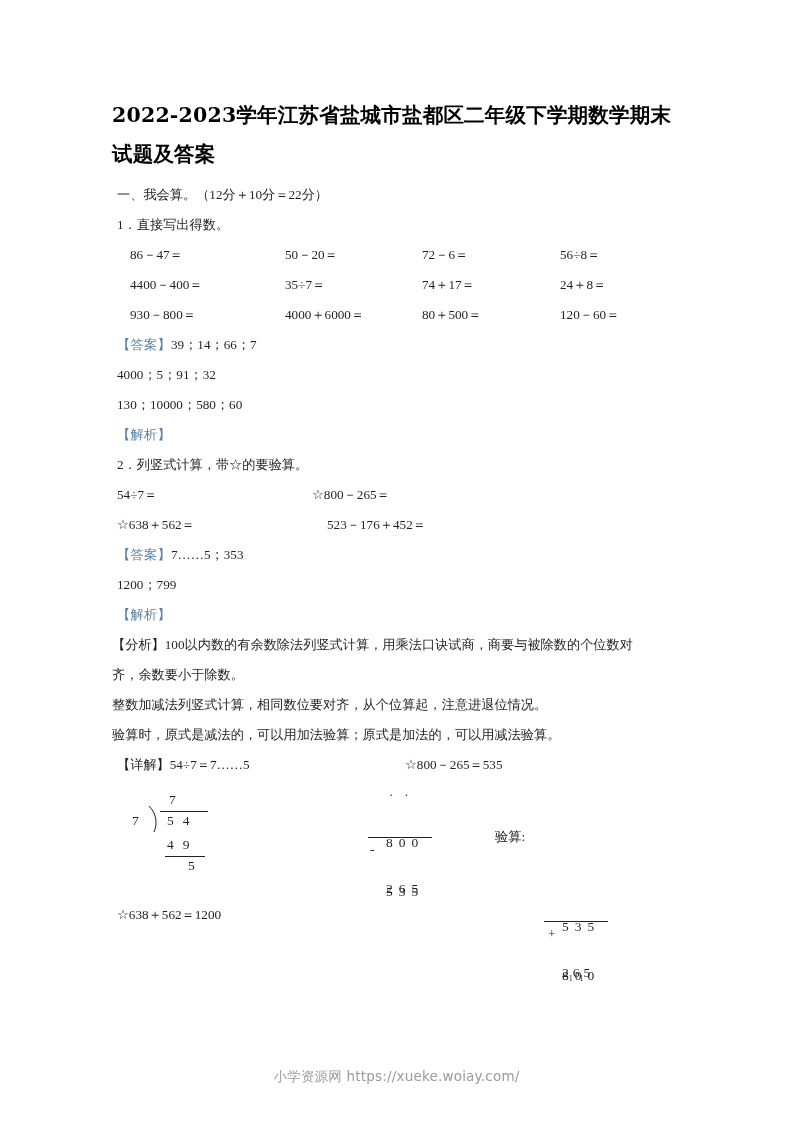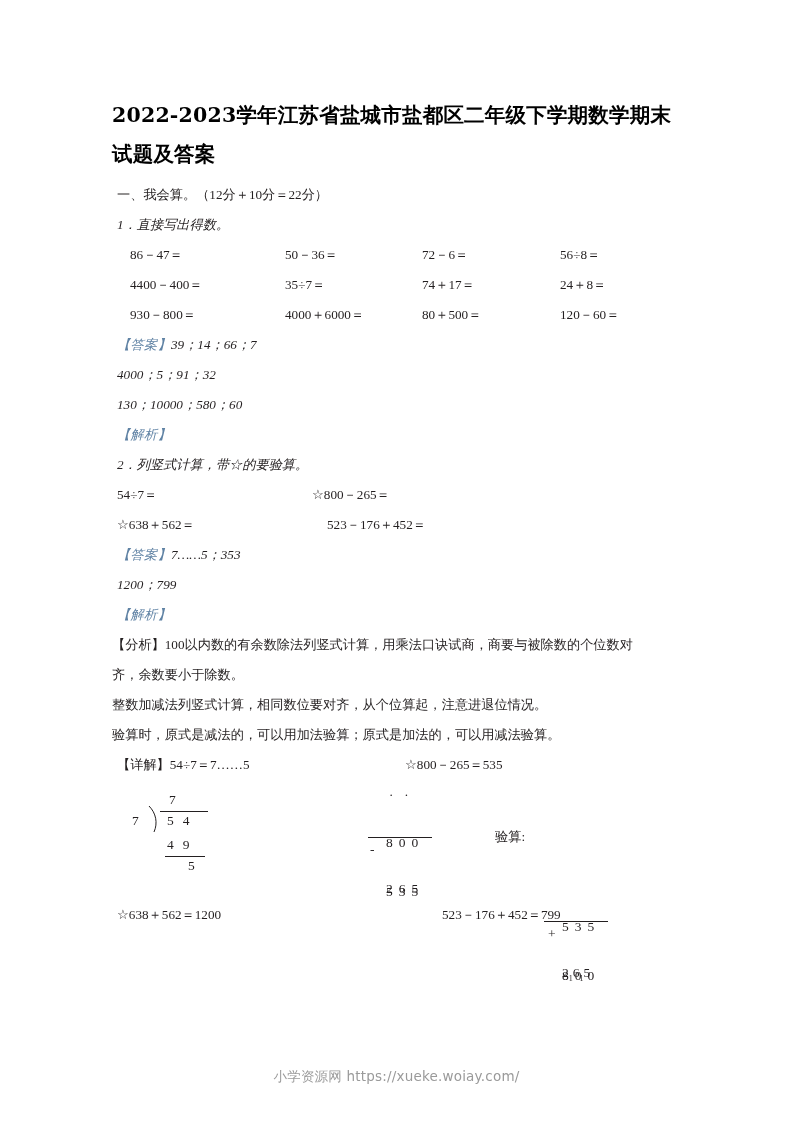--- a/index.html
+++ b/index.html
@@ -40,21 +40,21 @@
     width: 570px;
   }
 
   
   .line {
     font-size: 13.2px;
     line-height: 30px;
     color: #231f20;
     white-space: pre;
   }
-  .line.indent { padding-left: 5px; font-style: italic; }
+  .line.indent { padding-left: 5px; }
 
   .sec-head {
     font-size: 13.2px;
     line-height: 30px;
     padding-left: 5px;
   }
 
   .tag {
     color: #5f82a4;
     letter-spacing: 0.3px;
@@ -219,21 +219,21 @@
   <div class="content">
 
     <h1 class="doc-title">2022-2023学年江苏省盐城市盐都区二年级下学期数学期末试题及答案</h1>
 
     <div class="sec-head">一、我会算。（12分＋10分＝22分）</div>
 
     <div class="line indent">1．直接写出得数。</div>
 
     <div class="grid-row">
       <span class="cell c1">86－47＝</span>
-      <span class="cell c2">50－36＝</span>
+      <span class="cell c2">50－20＝</span>
       <span class="cell c3">72－6＝</span>
       <span class="cell c4">56÷8＝</span>
     </div>
     <div class="grid-row">
       <span class="cell c1">4400－400＝</span>
       <span class="cell c2">35÷7＝</span>
       <span class="cell c3">74＋17＝</span>
       <span class="cell c4">24＋8＝</span>
     </div>
     <div class="grid-row">
@@ -315,20 +315,19 @@
         </div>
         <div class="cc-row" style="margin-top:3px;">
           <span class="cc-num">800</span>
         </div>
       </div>
 
     </div>
 
     <div class="two-row">
       <span class="cell t1">☆638＋562＝1200</span>
-      <span class="cell" style="left:330px;">523－176＋452＝799</span>
     </div>
 
   </div>
 
   <div class="footer">小学资源网 https://xueke.woiay.com/</div>
 
 </div>
 
 </body></html>

